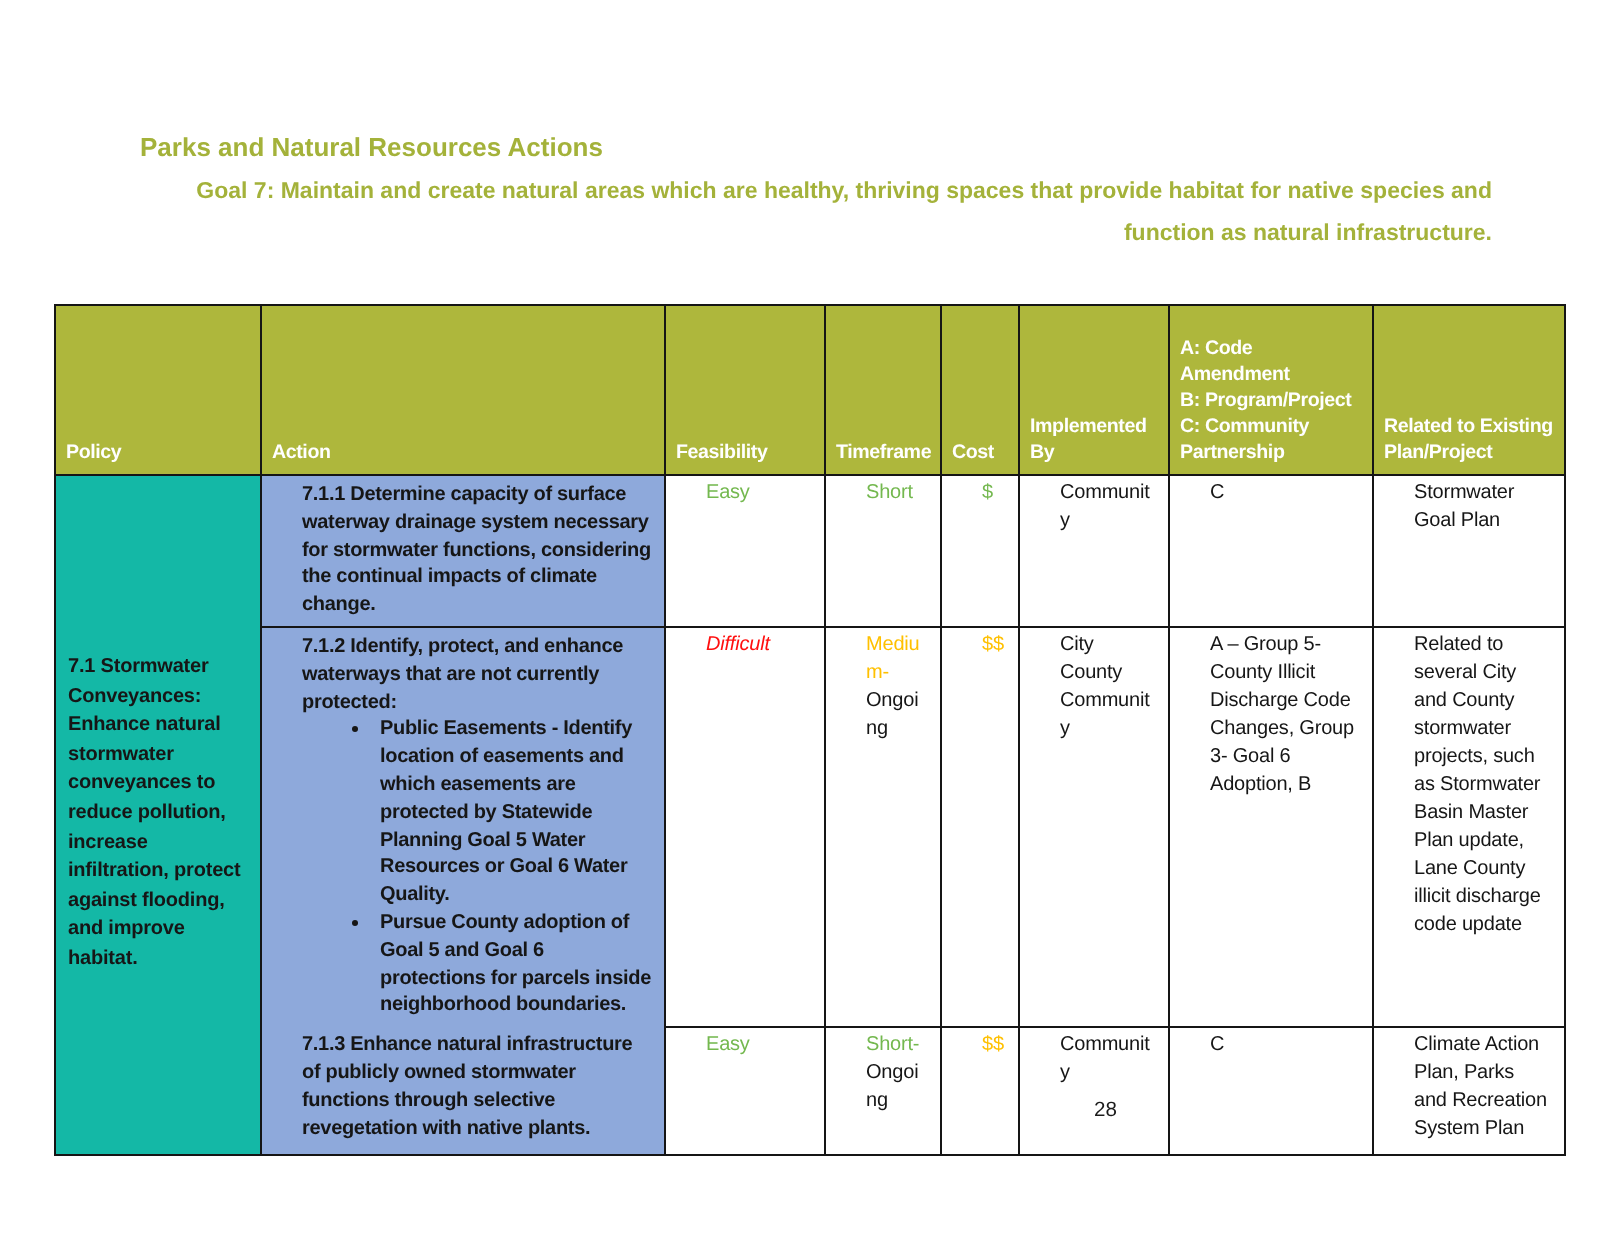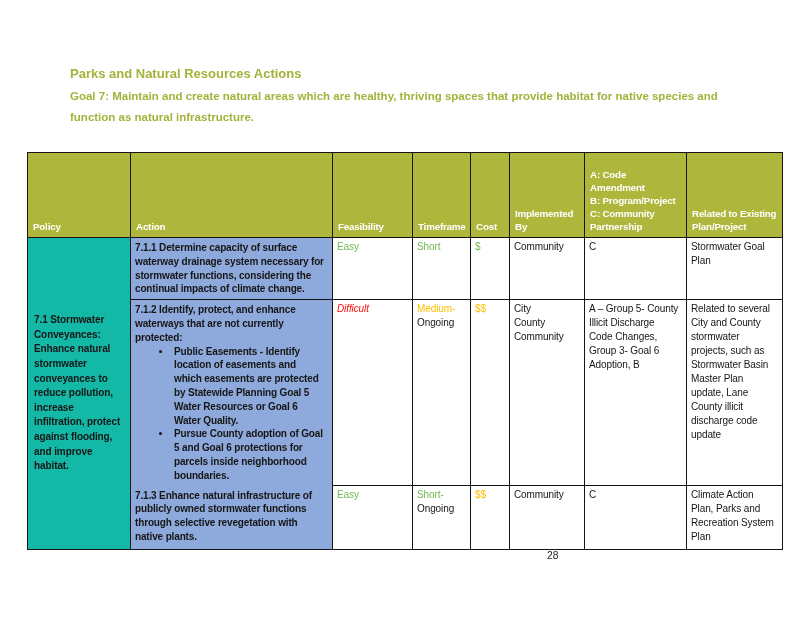--- a/index.html
+++ b/index.html
@@ -14,31 +14,32 @@
   .title {
     position: absolute; left: 70px; top: 66px; margin: 0;
     font-size: 13px; font-weight: bold;
     color: var(--title-green, #a4b23a);
     text-align: right;
   }
   .goal {
     position: absolute; left: 70px; top: 86px; width: 676px; margin: 0;
     font-size: 11.5px; font-weight: bold; line-height: 21px;
     color: var(--title-green, #a4b23a);
+    text-align: right;
   }
 
   table.actions {
     position: absolute; left: 27px; top: 152px; width: 755px;
     border-collapse: collapse; table-layout: fixed;
     font-size: 10px; line-height: 14px; letter-spacing: -0.1px;
   }
   th, td {
     border: 1px solid #151515;
     vertical-align: top; text-align: left;
-    padding: 2px 6px 3px 4px;
+    padding: 2px 6px 3px 20px;
     overflow: hidden;
     word-wrap: break-word;
   }
   th {
     background: var(--accent-green, #aeb73c);
     color: #ffffff; font-weight: bold;
     vertical-align: bottom;
     font-size: 9.8px; line-height: 13px; letter-spacing: -0.2px;
     padding: 15px 4px 4px 5px;
   }

